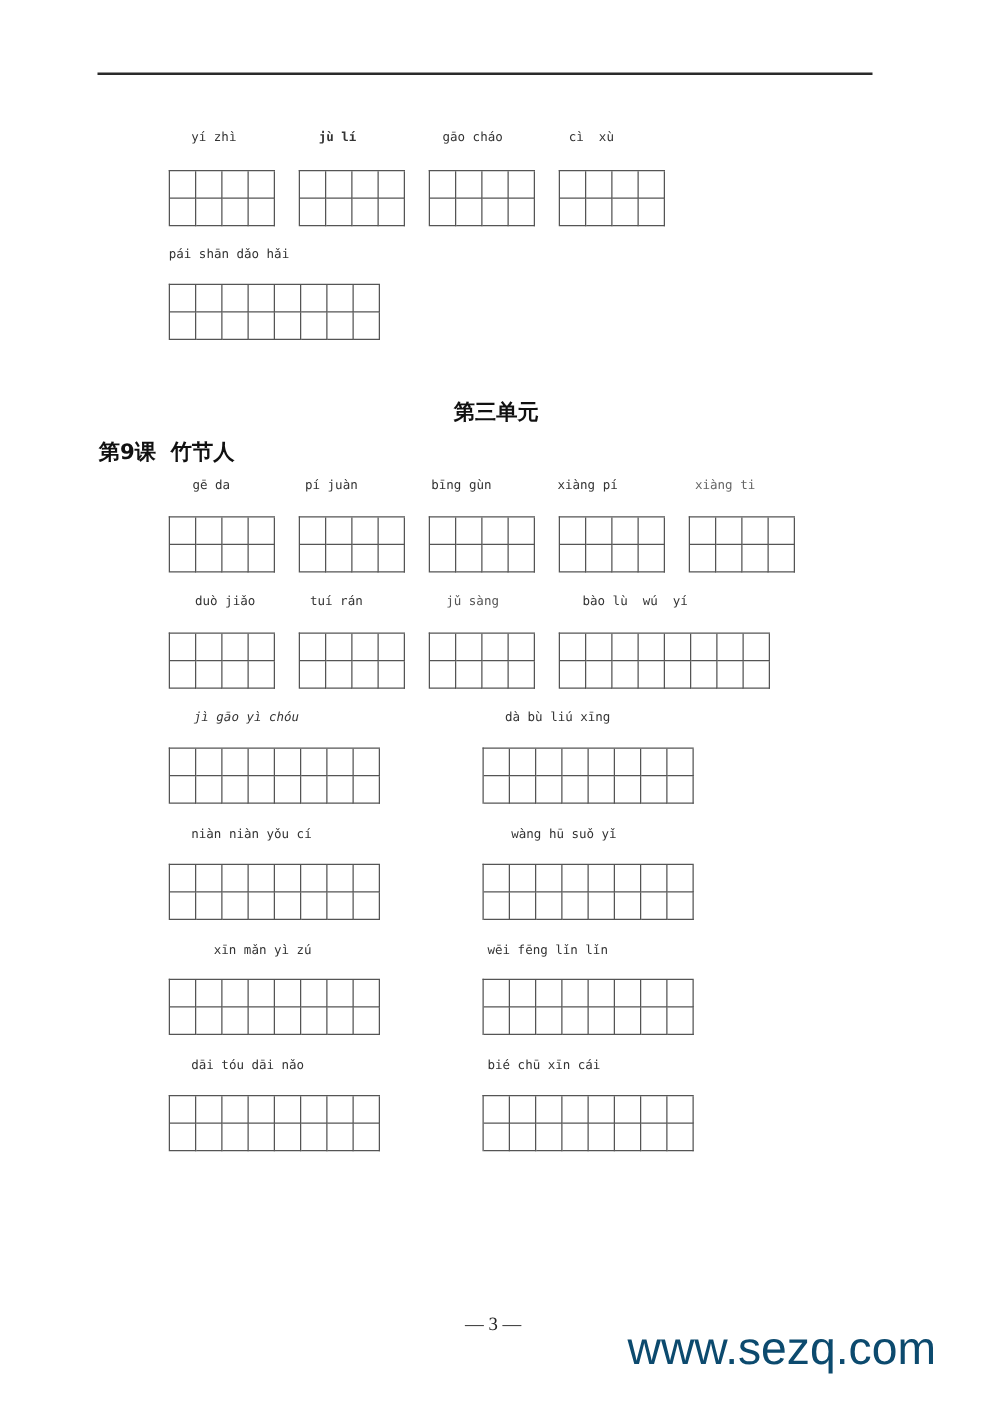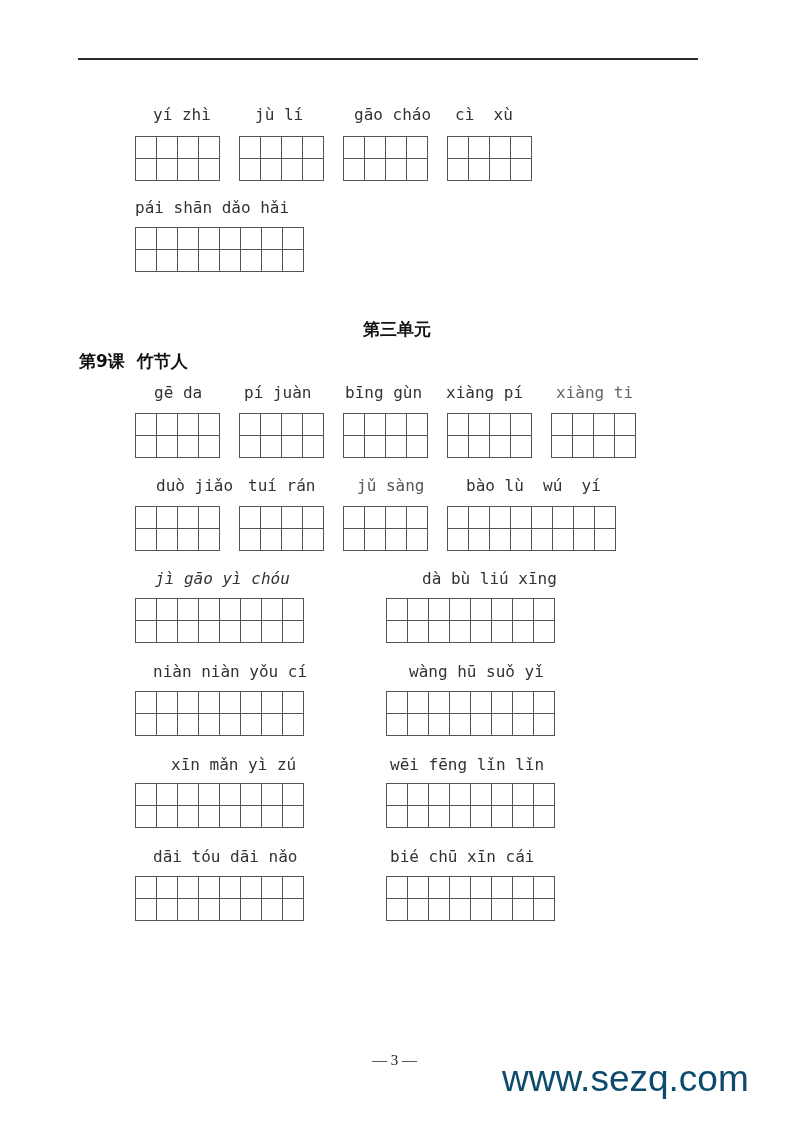--- a/index.html
+++ b/index.html
@@ -1,18 +1,18 @@
 <!DOCTYPE html>
 <html><head>
 <meta charset="utf-8">
 <style>
   html, body { margin: 0; padding: 0; background: #ffffff; }
   body { width: 800px; height: 1131px; position: relative; overflow: hidden; font-family: "DejaVu Sans Mono", "Liberation Mono", monospace; color: #222; }
   .header-rule { position: absolute; left: 78px; top: 58px; width: 620px; height: 2px; background: #2a2a2a; }
-  .pinyin { position: absolute; font-family: "DejaVu Sans Mono", "Liberation Mono", monospace; font-size: 16px; color: #333; white-space: pre; letter-spacing: 0px; }
+  .pinyin { position: absolute; font-family: "DejaVu Sans Mono", "Liberation Mono", monospace; font-size: 10px; color: #333; white-space: pre; letter-spacing: 0px; }
   .grid { position: absolute; display: grid; grid-auto-flow: column; grid-template-rows: 22px 22px; border-top: 1.5px solid #555; border-left: 1.5px solid #555; box-sizing: content-box; }
   .cell { width: 20px; height: 21px; border-right: 1.5px solid #555; border-bottom: 1.5px solid #555; box-sizing: content-box; }
   .unit-title { position: absolute; left: 363px; top: 318px; font-family: "DejaVu Sans", sans-serif; font-size: 17px; font-weight: bold; color: #111; }
   .lesson-title { position: absolute; left: 79px; top: 350px; font-family: "DejaVu Sans", sans-serif; font-size: 17px; font-weight: bold; color: #111; white-space: pre; }
   .page-num { position: absolute; left: 372px; top: 1052px; font-family: "Liberation Serif", serif; font-size: 15px; color: #222; white-space: pre; }
   .watermark { position: absolute; left: 502px; top: 1058px; font-family: Liberation Sans, sans-serif; font-size: 37px; color: #0c4a6e; }
 </style>
 </head>
 <body>
 
@@ -23,21 +23,21 @@
     <div class="cell"></div>
     <div class="cell"></div>
     <div class="cell"></div>
     <div class="cell"></div>
     <div class="cell"></div>
     <div class="cell"></div>
     <div class="cell"></div>
     <div class="cell"></div>
   </div>
 
-<div class="pinyin" style="left:255px; top:105px;">jù lí</div>
+<div class="pinyin" style="left:255px; top:105px;font-weight:bold;">jù lí</div>
 <div class="grid" style="left:239px; top:136px;">
     <div class="cell"></div>
     <div class="cell"></div>
     <div class="cell"></div>
     <div class="cell"></div>
     <div class="cell"></div>
     <div class="cell"></div>
     <div class="cell"></div>
     <div class="cell"></div>
   </div>
@@ -218,21 +218,21 @@
     <div class="cell"></div>
     <div class="cell"></div>
     <div class="cell"></div>
     <div class="cell"></div>
     <div class="cell"></div>
     <div class="cell"></div>
     <div class="cell"></div>
     <div class="cell"></div>
   </div>
 
-<div class="pinyin" style="left:422px; top:569px;">dà bù liú xīng</div>
+<div class="pinyin" style="left:404px; top:569px;">dà bù liú xīng</div>
 <div class="grid" style="left:386px; top:598px;">
     <div class="cell"></div>
     <div class="cell"></div>
     <div class="cell"></div>
     <div class="cell"></div>
     <div class="cell"></div>
     <div class="cell"></div>
     <div class="cell"></div>
     <div class="cell"></div>
     <div class="cell"></div>

